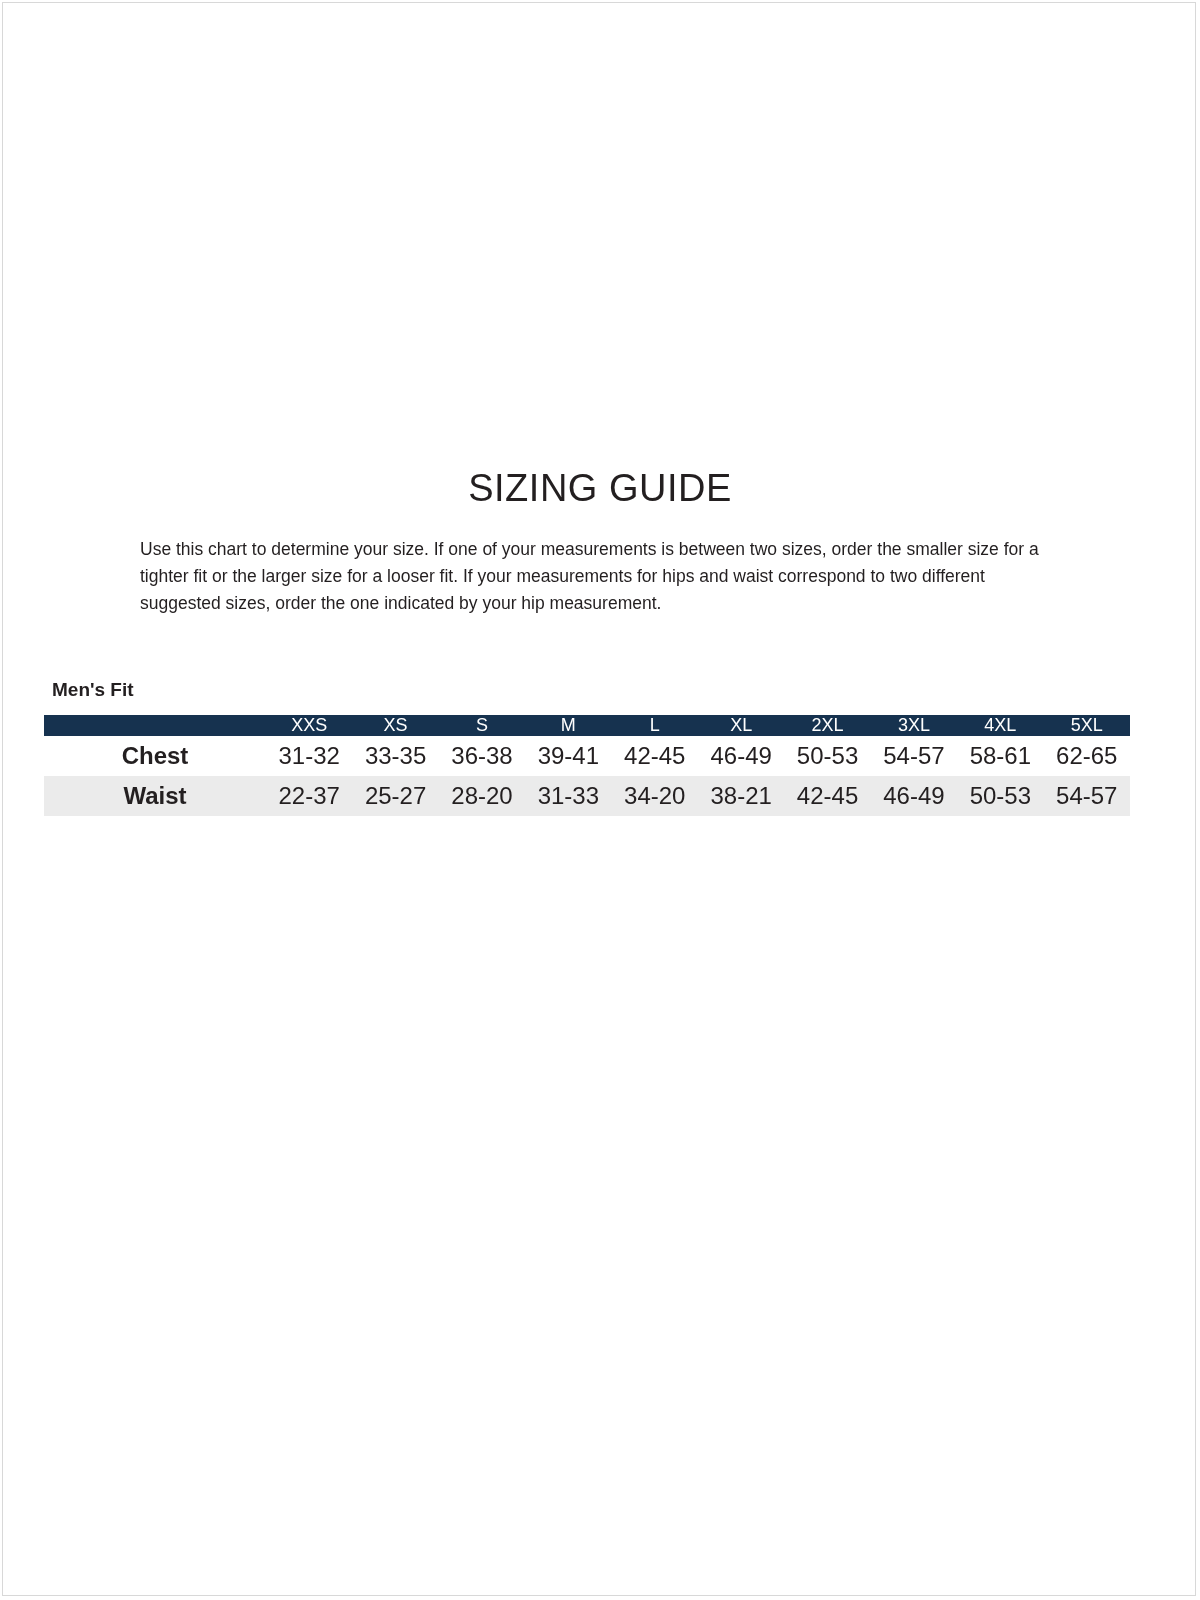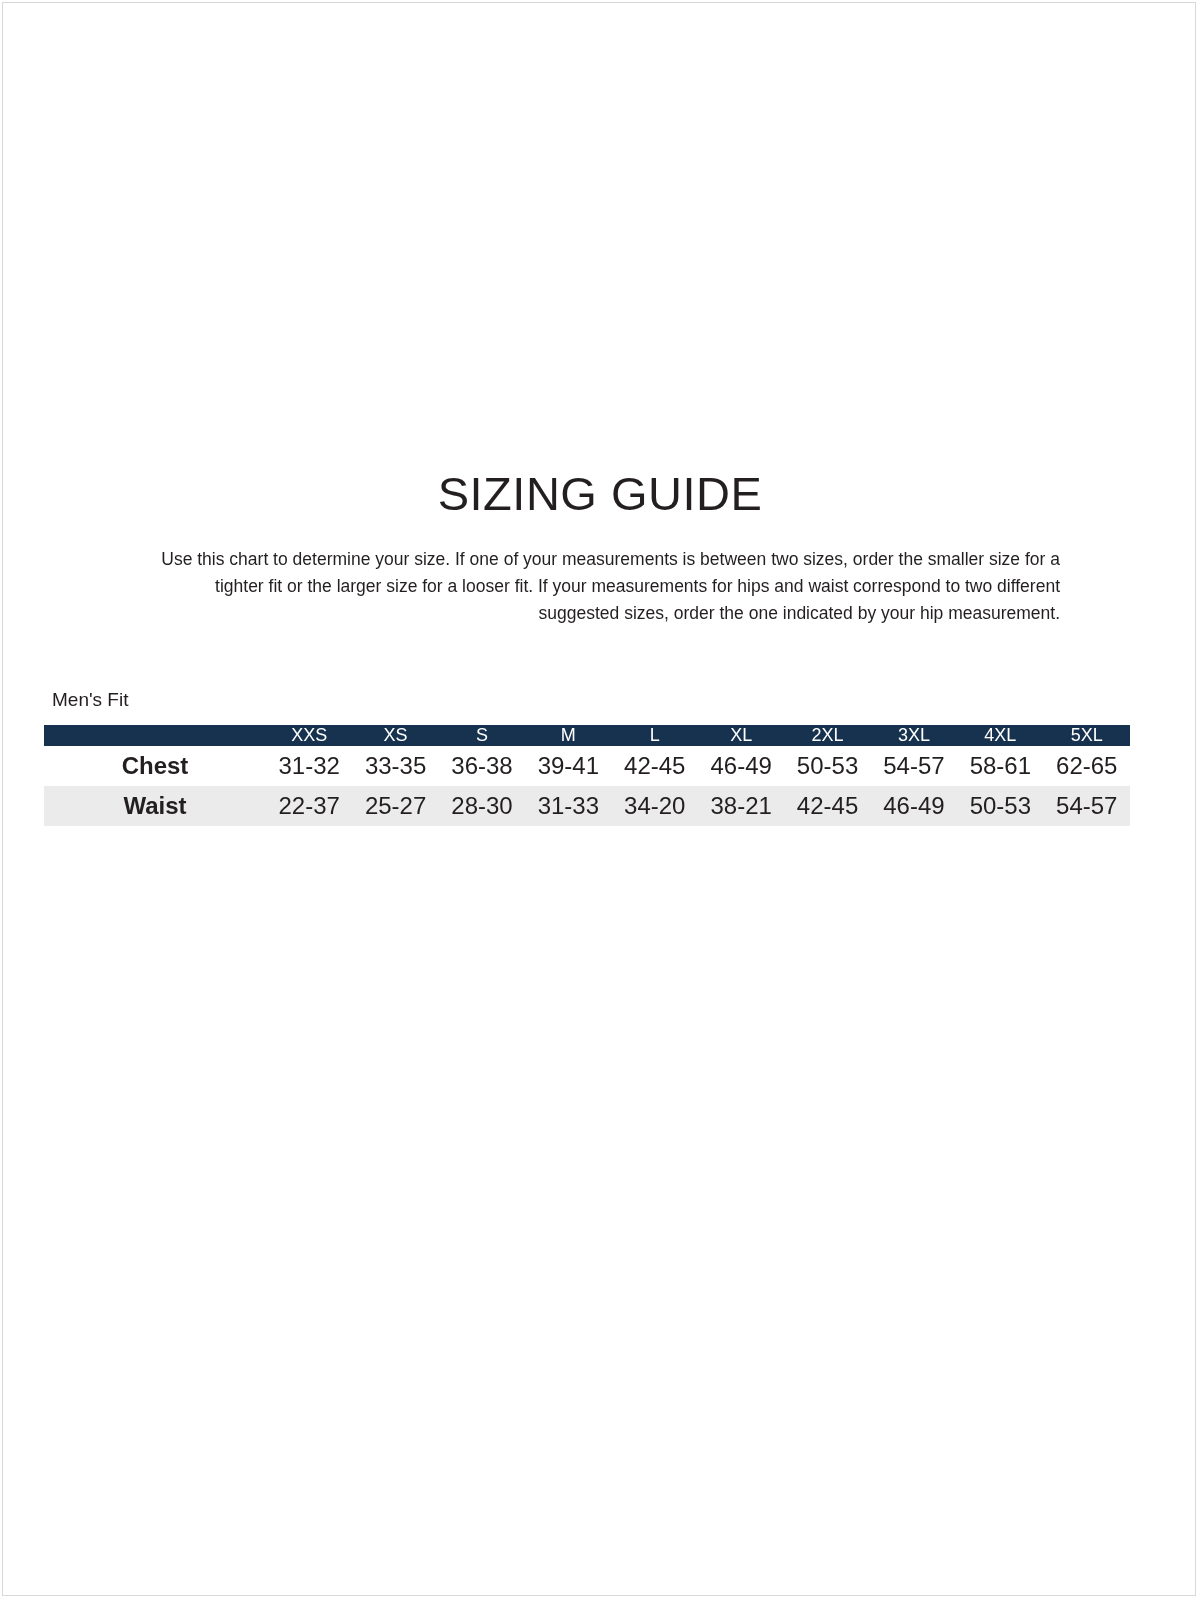--- a/index.html
+++ b/index.html
@@ -26,40 +26,40 @@
     pointer-events: none;
   }
   .content {
     position: absolute;
     left: 0;
     top: 0;
     width: 1200px;
   }
   .title {
     text-align: center;
-    font-size: 47px;
+    font-size: 38px;
     font-weight: 400;
     letter-spacing: 0.5px;
     color: #231f20;
     margin: 0;
     padding-top: 468px;
     line-height: 1.1;
   }
   .intro {
     width: 920px;
     margin: 26px auto 12px auto;
     font-size: 17.5px;
     line-height: 1.55;
     color: #231f20;
-    text-align: right;
+    text-align: left;
   }
   .section-label {
     margin: 62px 0 0 52px;
     font-size: 19px;
-    font-weight: normal;
+    font-weight: bold;
     color: #231f20;
   }
   table.size-table {
     margin: 14px 0 0 44px;
     border-collapse: collapse;
     width: 1086px;
     table-layout: fixed;
   }
   table.size-table th,
   table.size-table td {
@@ -145,21 +145,21 @@
         <td>46-49</td>
         <td>50-53</td>
         <td>54-57</td>
         <td>58-61</td>
         <td>62-65</td>
       </tr>
       <tr class="alt">
         <td class="row-label">Waist</td>
         <td>22-37</td>
         <td>25-27</td>
-        <td>28-30</td>
+        <td>28-20</td>
         <td>31-33</td>
         <td>34-20</td>
         <td>38-21</td>
         <td>42-45</td>
         <td>46-49</td>
         <td>50-53</td>
         <td>54-57</td>
       </tr>
     </tbody>
   </table>

